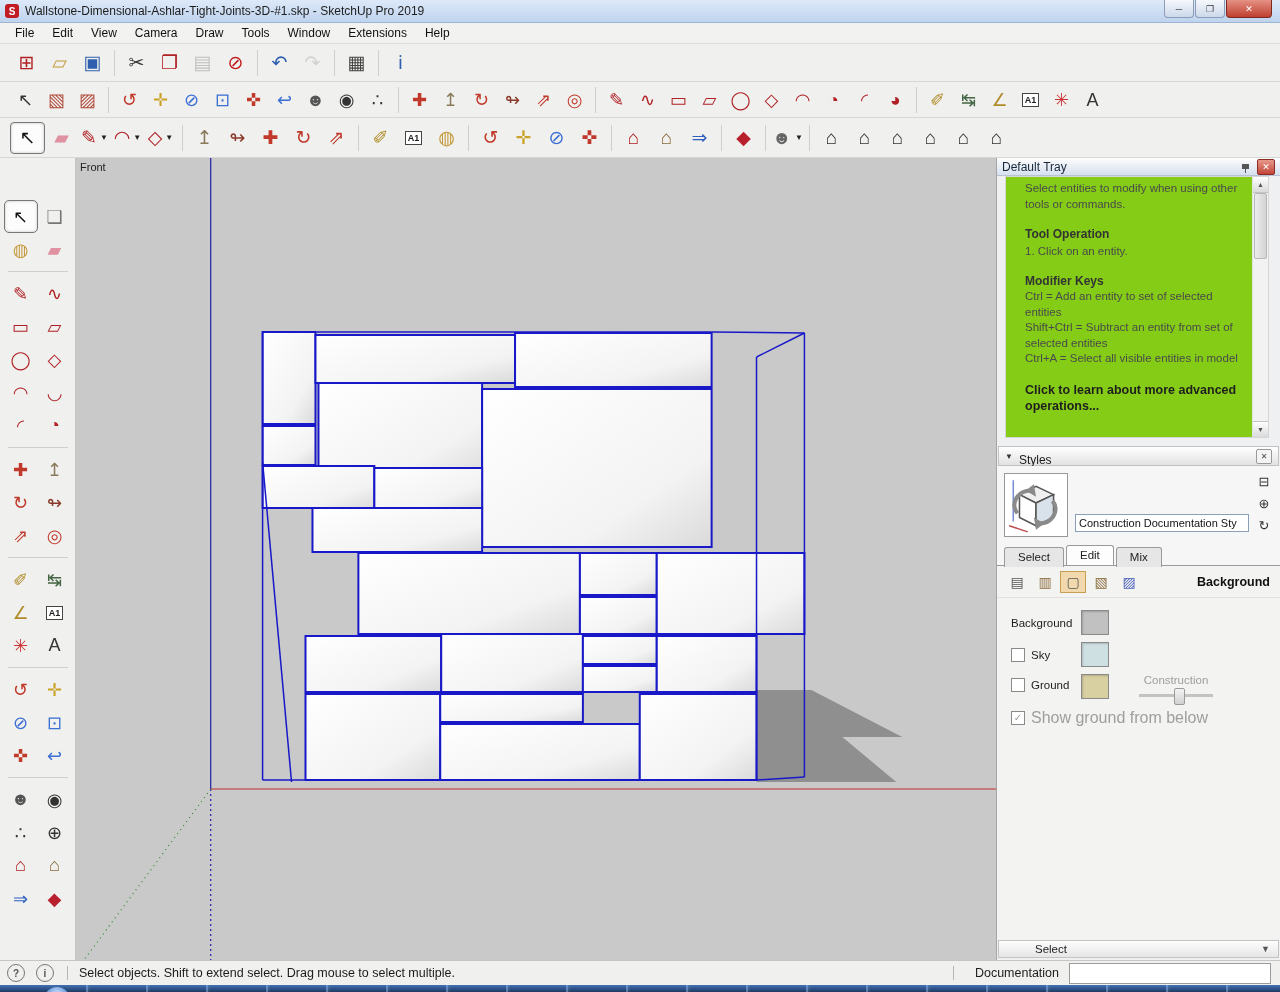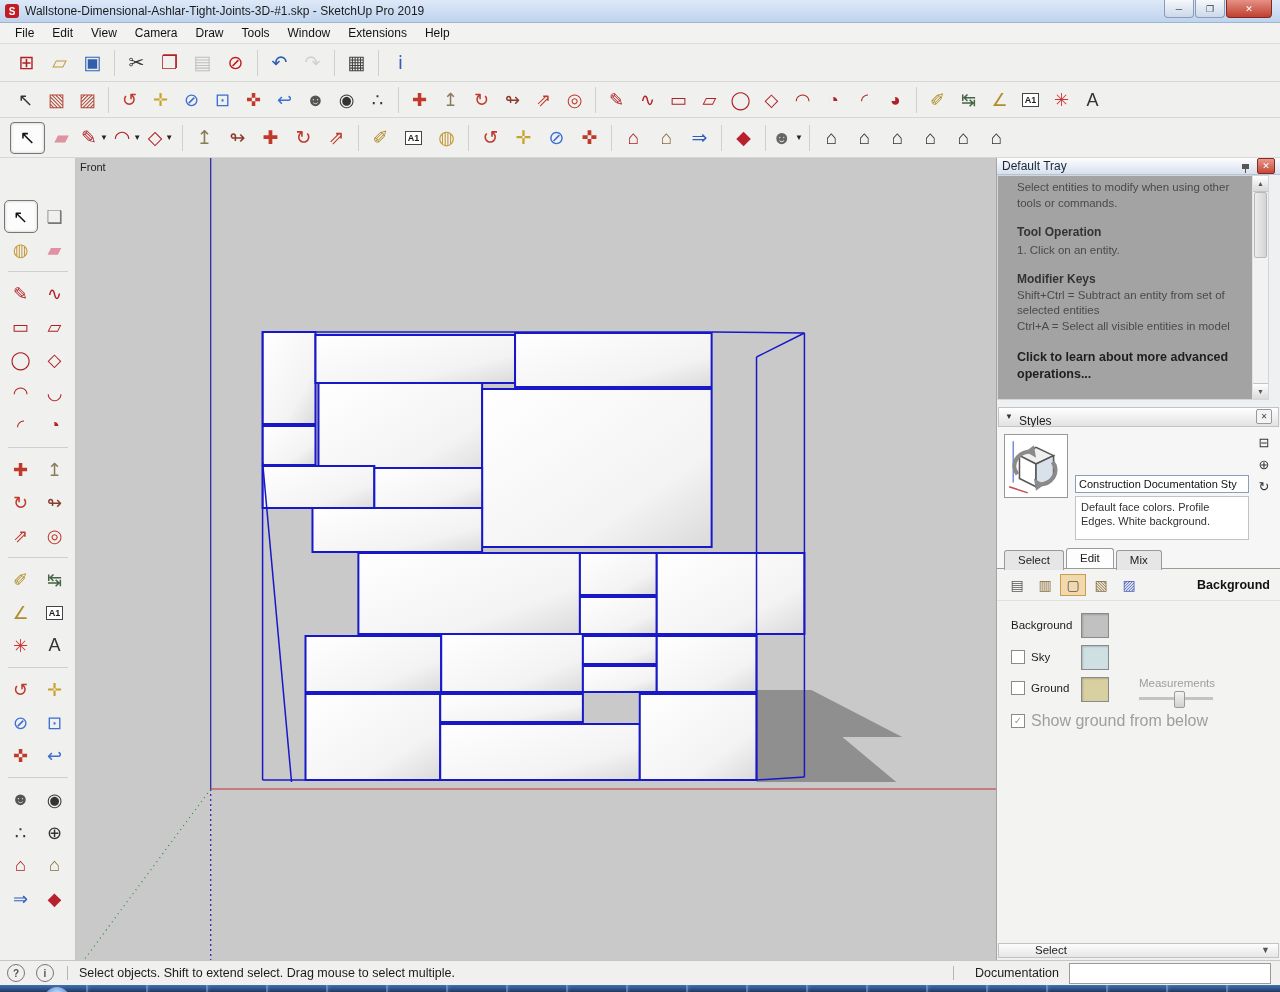--- a/index.html
+++ b/index.html
@@ -43,21 +43,21 @@
   .view-label{position:absolute;left:4px;top:3px;font-size:11px;color:#222;z-index:2;}
   
   .tray{width:283px;background:#eef0f1;border-left:1px solid #a5a5a5;display:flex;flex-direction:column;}
   .tray-title{height:19px;background:linear-gradient(#fdfdfd,#d6e0ee);border-bottom:1px solid #b7c2d2;
               display:flex;align-items:center;padding:0 5px;}
   .tray-title .t{flex:1;font-size:12px;color:#16283c;}
   .pin-icon{width:7px;height:5px;background:#555;position:relative;margin-right:8px;}
   .pin-icon::after{content:"";position:absolute;left:3px;top:5px;width:1px;height:4px;background:#555;}
   .tray-close{width:16px;height:14px;background:linear-gradient(#e7988a,#c44638);border:1px solid #8a2a20;
               border-radius:2px;color:#fff;font-size:9px;display:flex;align-items:center;justify-content:center;}
-  .instructor{position:relative;height:283px;background:#a3a3a3;margin-right:11px;border:1px solid #d6d6d6;}
+  .instructor{position:relative;height:283px;background:#84cc16;margin-left:8px;margin-right:11px;border:1px solid #d6d6d6;}
   .instr-content{padding:4px 24px 6px 19px;font-size:11.5px;color:#4a4a4a;line-height:1.36;}
   .instr-h{font-weight:bold;color:#333;margin-top:13px;font-size:12px;}
   .instr-step{margin-top:2px;}
   .instr-link{font-weight:bold;color:#1f1f1f;margin-top:15px;font-size:12.5px;line-height:1.3;}
   .scrollbar{position:absolute;right:0;top:0;bottom:0;width:15px;background:#f2f2f2;border-left:1px solid #e2e2e2;}
   .sb-btn{height:15px;display:flex;align-items:center;justify-content:center;font-size:7px;color:#555;
           background:linear-gradient(#fefefe,#dadada);border-bottom:1px solid #c4c4c4;}
   .sb-btn.down{position:absolute;bottom:0;left:0;right:0;border-top:1px solid #c4c4c4;border-bottom:none;}
   .sb-thumb{position:absolute;top:16px;left:1px;right:1px;height:64px;background:linear-gradient(90deg,#ececec,#d4d4d4);
             border:1px solid #b8b8b8;border-radius:2px;}
@@ -574,20 +574,21 @@
       <span class="tray-close">✕</span>
     </div>
 
     <div class="instructor">
       <div class="instr-content">
         <div>Select entities to modify when using other tools or commands.</div>
         <div class="instr-h">Tool Operation</div>
         <div class="instr-step">1. Click on an entity.</div>
         <div class="instr-h">Modifier Keys</div>
         <div id="modifier-lines">
+            <div>Ctrl = Add an entity to set of selected entities</div>
             <div>Shift+Ctrl = Subtract an entity from set of selected entities</div>
             <div>Ctrl+A = Select all visible entities in model</div>
           </div>
         <div class="instr-link">Click to learn about more advanced operations...</div>
       </div>
       <div class="scrollbar">
         <div class="sb-btn">▲</div>
         <div class="sb-thumb"></div>
         <div class="sb-btn down">▼</div>
       </div>
@@ -608,21 +609,20 @@
         <polygon points="14,20 30,12 47,20 30,28" fill="#f0f0f0" stroke="#555" stroke-width="1.5"></polygon>
         <polygon points="14,20 30,28 30,50 14,42" fill="#ffffff" stroke="#555" stroke-width="1.5"></polygon>
         <polygon points="30,28 47,20 47,42 30,50" fill="#d9e2ea" stroke="#555" stroke-width="1.5"></polygon>
         <path d="M12 38 A 16 14 0 0 1 26 16" fill="none" stroke="#8a8a8a" stroke-width="4"></path>
         <polygon points="28,10 30,22 20,16" fill="#8a8a8a"></polygon>
         <path d="M46 26 A 16 14 0 0 1 32 48" fill="none" stroke="#8a8a8a" stroke-width="4"></path>
         <polygon points="30,54 28,42 38,48" fill="#8a8a8a"></polygon>
       </svg>
       <div class="styles-mid">
         <input class="name-input" value="Construction Documentation Sty" style="">
-        <div class="desc-box">Default face colors. Profile Edges. White background.</div>
       </div>
       <div class="styles-side" id="styles-side">
           <span>⊟</span>
           <span>⊕</span>
           <span>↻</span>
         </div>
     </div>
 
     <div class="tabs" id="styles-tabs">
         <span class="tab">Select</span>
@@ -651,21 +651,21 @@
           </span>
           <span class="swatch" id="sw-sky" style="background: rgb(207, 224, 227);"></span>
         </div>
         <div class="bg-row" style="align-items:flex-start;">
           <span class="bg-label" style="display:flex;align-items:center;margin-top:4px;">
             <span class="cb"></span>
             <span>Ground</span>
           </span>
           <span class="swatch" id="sw-ground" style="background: rgb(217, 208, 162);"></span>
           <span class="trans-wrap">
-            <div class="trans-label">Measurements</div>
+            <div class="trans-label">Construction</div>
             <div class="slider">
               <span class="sl-thumb"></span>
             </div>
           </span>
         </div>
         <div class="bg-row" style="margin-top:10px;">
           <span class="cb">✓</span>
           <span class="dis-label">Show ground from below</span>
         </div>
       </div>

